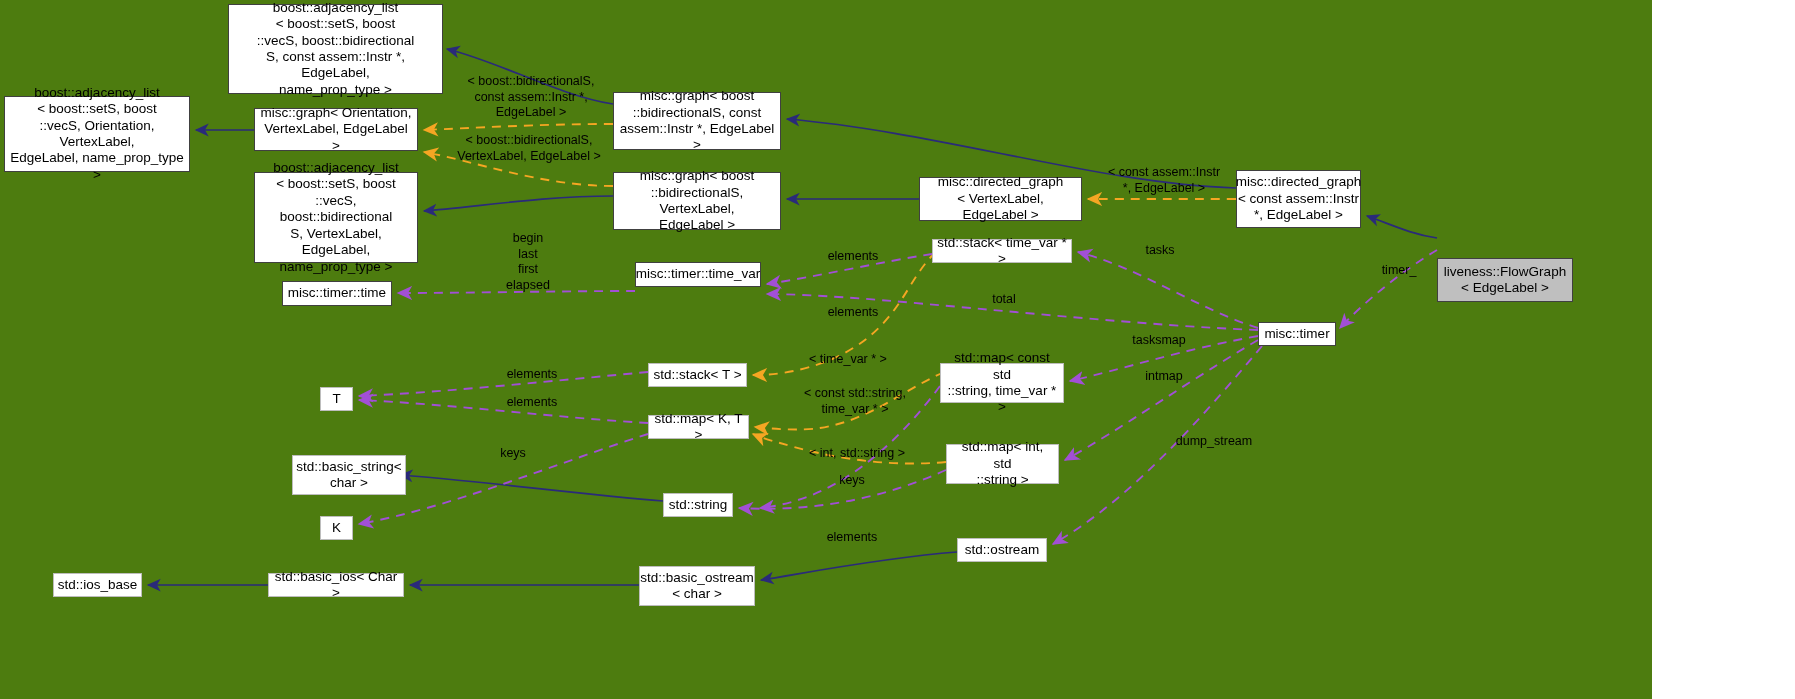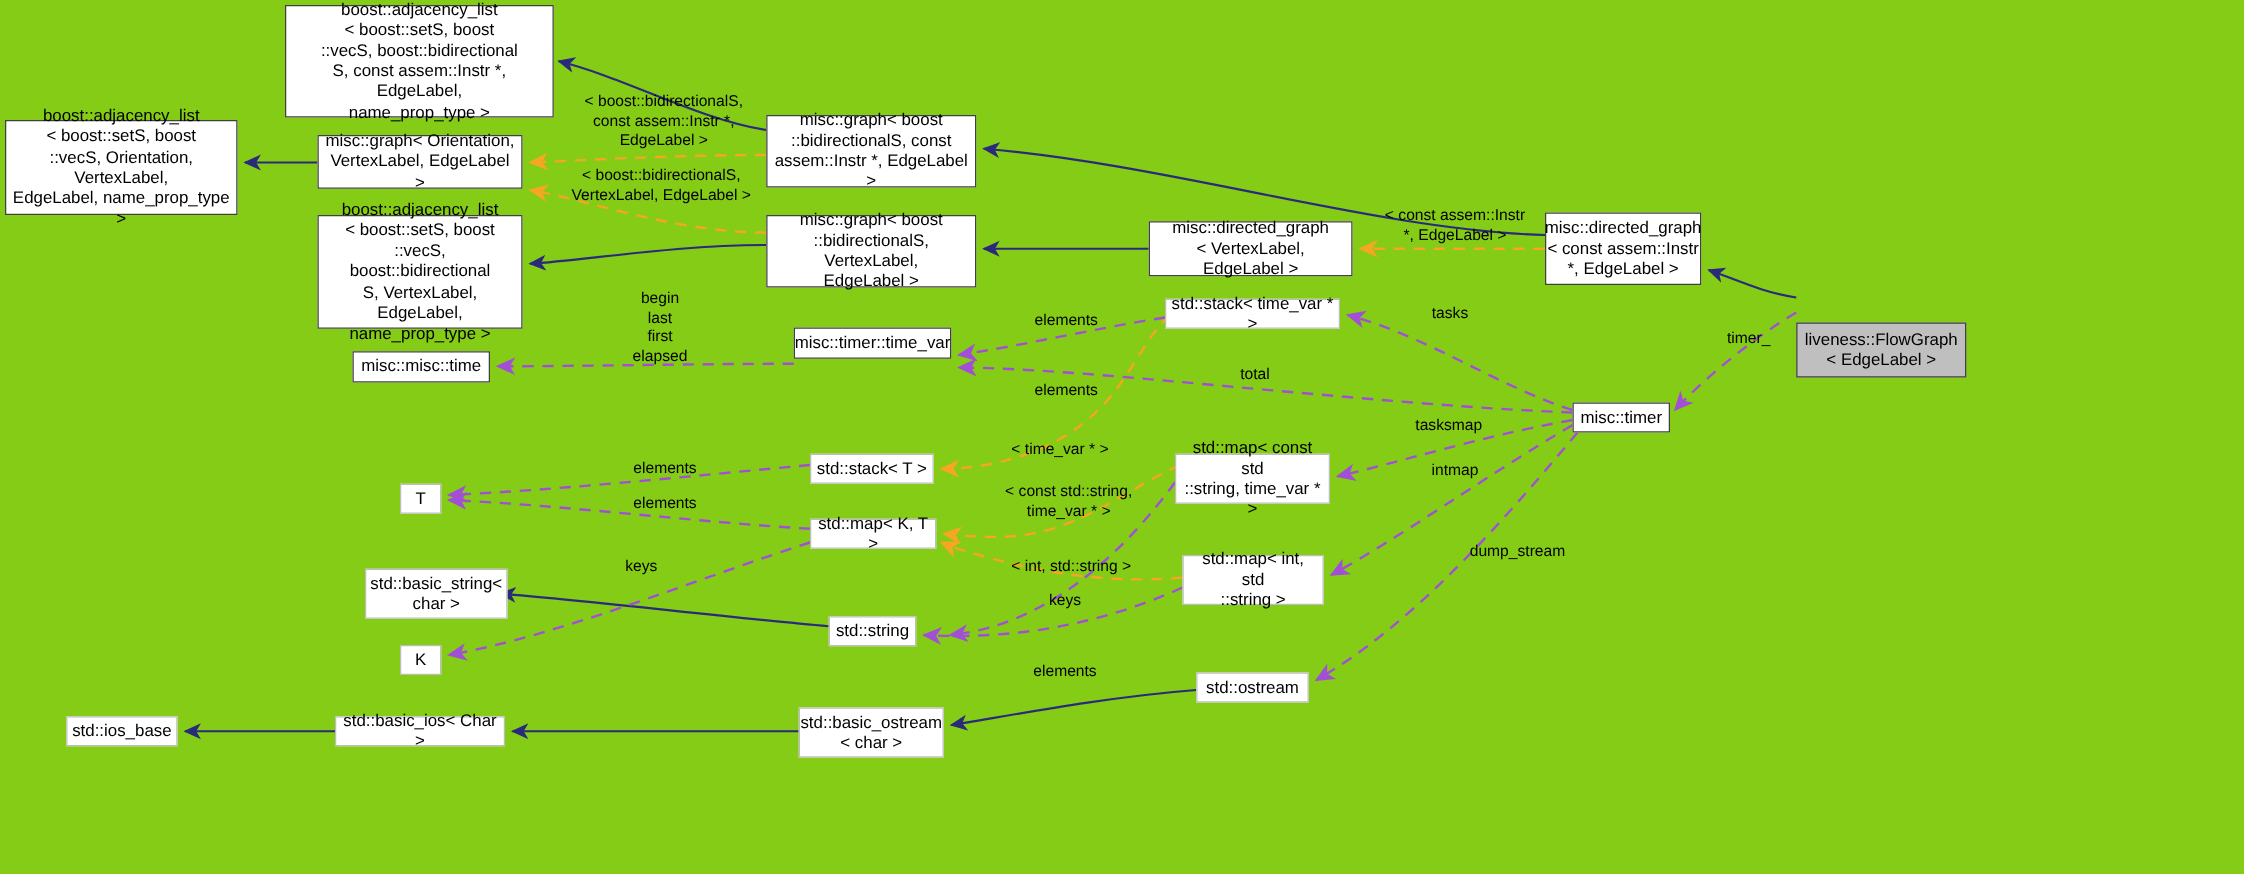--- a/index.html
+++ b/index.html
@@ -2,23 +2,23 @@
 <html><head>
 <meta charset="utf-8">
 <style>
   html,body{margin:0;padding:0;background:#ffffff;}
   body{
     font-family:"Liberation Sans","DejaVu Sans",sans-serif;
     -webkit-font-smoothing:antialiased;
   }
   #diagram{
     position:relative;
-    width:1795px;
+    width:1652px;
     height:699px;
-    background:#84cc16;
+    background:#4d7c0f;
     overflow:hidden;
   }
   #edges{
     position:absolute;
     left:0; top:0;
     width:1795px;
     height:699px;
     pointer-events:none;
   }
   .node{
@@ -148,21 +148,21 @@
   <div class="node solid" style="left:919px;top:177px;width:163px;height:44px;">misc::directed_graph
 &lt; VertexLabel, EdgeLabel &gt;</div>
 
   <div class="node solid" style="left:1236px;top:170px;width:125px;height:58px;">misc::directed_graph
 &lt; const assem::Instr
 *, EdgeLabel &gt;</div>
 
   <div class="node current" style="left:1437px;top:222px;width:136px;height:44px;margin-top:36px;">liveness::FlowGraph
 &lt; EdgeLabel &gt;</div>
 
-  <div class="node solid" style="left:282px;top:281px;width:110px;height:25px;">misc::misc::time</div>
+  <div class="node solid" style="left:282px;top:281px;width:110px;height:25px;">misc::timer::time</div>
 
   <div class="node solid" style="left:635px;top:262px;width:126px;height:25px;">misc::timer::time_var</div>
 
   <div class="node light" style="left:932px;top:239px;width:140px;height:24px;">std::stack&lt; time_var * &gt;</div>
 
   <div class="node solid" style="left:1258px;top:322px;width:78px;height:24px;">misc::timer</div>
 
   <div class="node light" style="left:940px;top:363px;width:124px;height:40px;">std::map&lt; const std
 ::string, time_var * &gt;</div>
 

